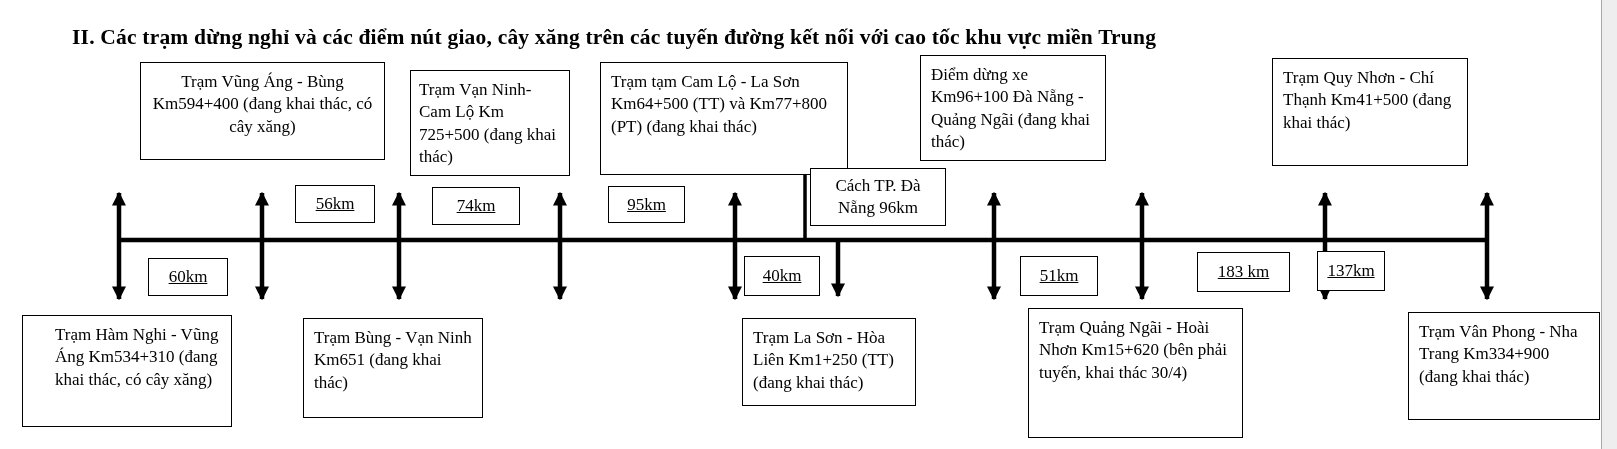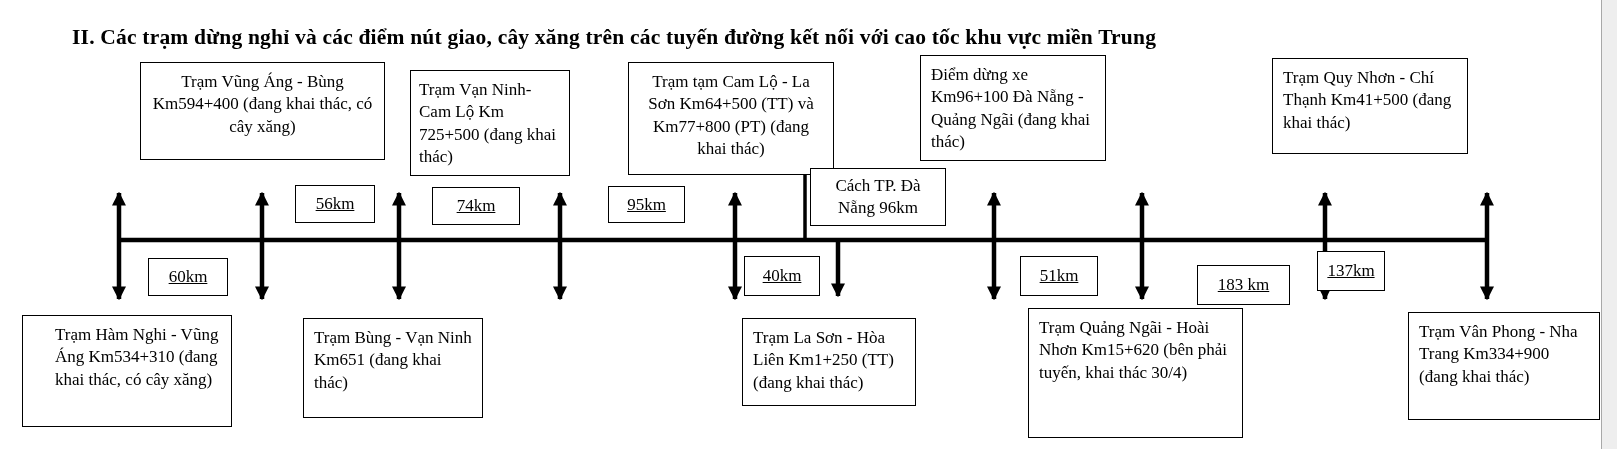--- a/index.html
+++ b/index.html
@@ -91,34 +91,34 @@
     <line x1="994" y1="193" x2="994" y2="299" stroke="#000" stroke-width="4.5" marker-start="url(#ah)" marker-end="url(#ah)"></line>
     <line x1="1142" y1="193" x2="1142" y2="299" stroke="#000" stroke-width="4.5" marker-start="url(#ah)" marker-end="url(#ah)"></line>
     <line x1="1325" y1="193" x2="1325" y2="299" stroke="#000" stroke-width="4.5" marker-start="url(#ah)" marker-end="url(#ah)"></line>
     <line x1="1487" y1="193" x2="1487" y2="299" stroke="#000" stroke-width="4.5" marker-start="url(#ah)" marker-end="url(#ah)"></line>
     <line x1="805" y1="170" x2="805" y2="238" stroke="#000" stroke-width="3.5"></line>
     <line x1="838" y1="242" x2="838" y2="296" stroke="#000" stroke-width="4.5" marker-end="url(#ah)"></line>
   </svg>
 
   <div class="box" style="left:140px; top:62px;  width:245px; height:98px;text-align:center;">Trạm Vũng Áng - Bùng Km594+400 (đang khai thác, có cây xăng)</div>
   <div class="box" style="left:410px; top:70px;  width:160px; height:106px;padding-left:8px;">Trạm Vạn Ninh- Cam Lộ Km 725+500 (đang khai thác)</div>
-  <div class="box" style="left:628px; top:62px;  width:206px; height:113px;text-align:center;">Trạm tạm Cam Lộ - La Sơn Km64+500 (TT) và Km77+800 (PT) (đang khai thác)</div>
+  <div class="box" style="left:600px; top:62px;  width:248px; height:113px;">Trạm tạm Cam Lộ - La Sơn Km64+500 (TT) và Km77+800 (PT) (đang khai thác)</div>
   <div class="box" style="left:920px; top:55px;  width:186px; height:106px;">Điểm dừng xe Km96+100 Đà Nẵng - Quảng Ngãi (đang khai thác)</div>
-  <div class="box" style="left:1272px; top:58px; width:196px; height:96px;">Trạm Quy Nhơn - Chí Thạnh Km41+500 (đang khai thác)</div>
+  <div class="box" style="left:1272px; top:58px; width:196px; height:108px;">Trạm Quy Nhơn - Chí Thạnh Km41+500 (đang khai thác)</div>
 
   <div class="box note" style="left:810px; top:168px; width:136px; height:58px;">Cách TP. Đà Nẵng 96km</div>
 
   <div class="km" style="left:295px; top:185px; width:80px; height:38px;">56km</div>
   <div class="km" style="left:432px; top:187px; width:88px; height:38px;">74km</div>
   <div class="km" style="left:608px; top:186px; width:77px; height:37px;">95km</div>
 
   <div class="km" style="left:148px;  top:258px; width:80px; height:38px;">60km</div>
   <div class="km" style="left:744px;  top:256px; width:76px; height:40px;">40km</div>
   <div class="km" style="left:1020px; top:256px; width:78px; height:40px;">51km</div>
-  <div class="km" style="left:1197px; top:252px; width:93px; height:40px;margin-top:13px;">183 km</div>
+  <div class="km" style="left:1197px; top:252px; width:93px; height:40px;">183 km</div>
   <div class="km" style="left:1317px; top:251px; width:68px; height:40px;">137km</div>
 
   <div class="box" style="left:22px;   top:315px; width:210px; height:112px;padding-left:32px;">Trạm Hàm Nghi - Vũng Áng Km534+310 (đang khai thác, có cây xăng)</div>
   <div class="box" style="left:303px;  top:318px; width:180px; height:100px;">Trạm Bùng - Vạn Ninh Km651 (đang khai thác)</div>
   <div class="box" style="left:742px;  top:318px; width:174px; height:88px;">Trạm La Sơn - Hòa Liên Km1+250 (TT) (đang khai thác)</div>
   <div class="box" style="left:1028px; top:308px; width:215px; height:130px;">Trạm Quảng Ngãi - Hoài Nhơn Km15+620 (bên phải tuyến, khai thác 30/4)</div>
   <div class="box" style="left:1408px; top:312px; width:192px; height:108px;">Trạm Vân Phong - Nha Trang Km334+900 (đang khai thác)</div>
 
   <div class="edge-strip"></div>
 

